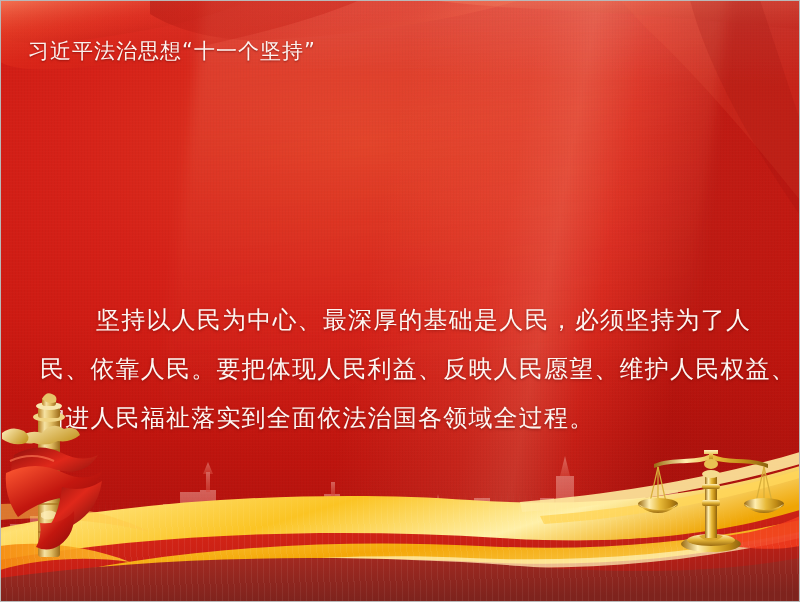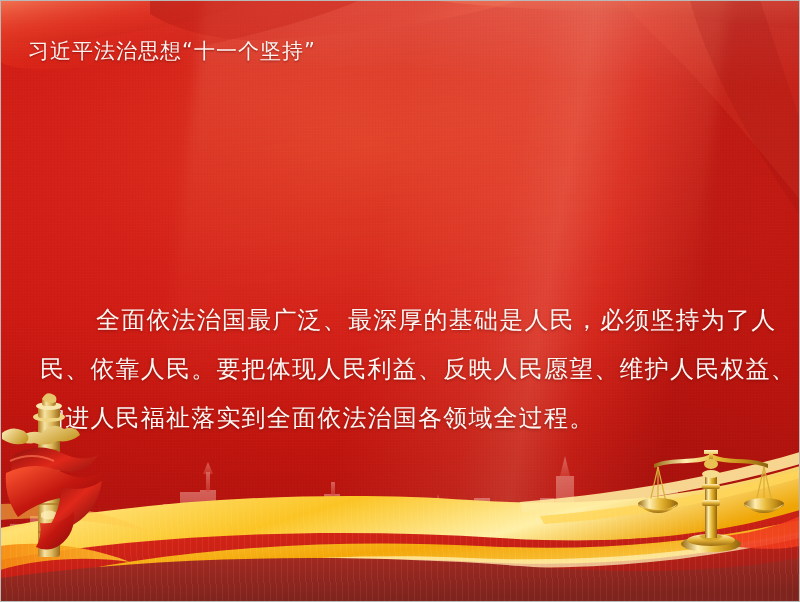--- a/index.html
+++ b/index.html
@@ -166,21 +166,21 @@
       <path d="M430,0 L800,0 L800,30 C730,22 640,14 556,10 C508,8 462,4 430,0 Z" fill="url(#fold4)"></path>
       <path d="M620,0 L800,0 L800,200 C760,150 700,78 648,30 Z" fill="#ff7a4e" opacity="0.11"></path>
       <path d="M690,0 L760,0 L800,120 L800,215 C748,140 706,62 690,0 Z" fill="#8d0c0a" opacity="0.16"></path>
     </svg>
   </div>
 
   <div class="heading">习近平法治思想“十一个坚持”</div>
 
 
   <div class="body-copy">
-    <span class="ln first">全面依法治国最广泛、最深厚的基础是人民，必须坚持为了人</span>
+    <span class="ln first">坚持以人民为中心、最深厚的基础是人民，必须坚持为了人</span>
     <span class="ln">民、依靠人民。要把体现人民利益、反映人民愿望、维护人民权益、</span>
     <span class="ln">增进人民福祉落实到全面依法治国各领域全过程。</span>
   </div>
 
   <div class="skyline">
     <svg width="800" height="105" viewBox="0 0 800 105" xmlns="http://www.w3.org/2000/svg">
       <defs>
         <linearGradient id="sky" x1="0" y1="0" x2="0" y2="1">
           <stop offset="0" stop-color="#ffd6cc" stop-opacity="0.95"></stop>
           <stop offset="1" stop-color="#ff9680" stop-opacity="0.55"></stop>

